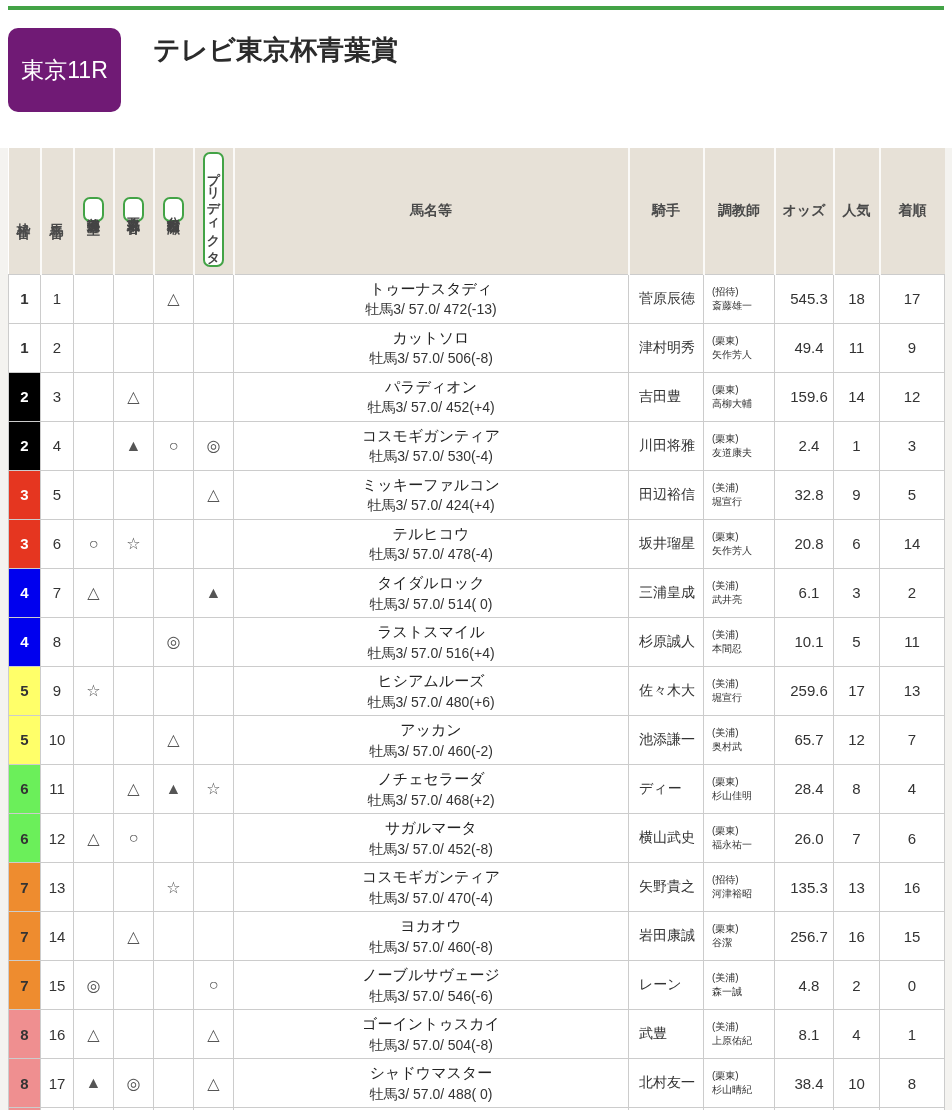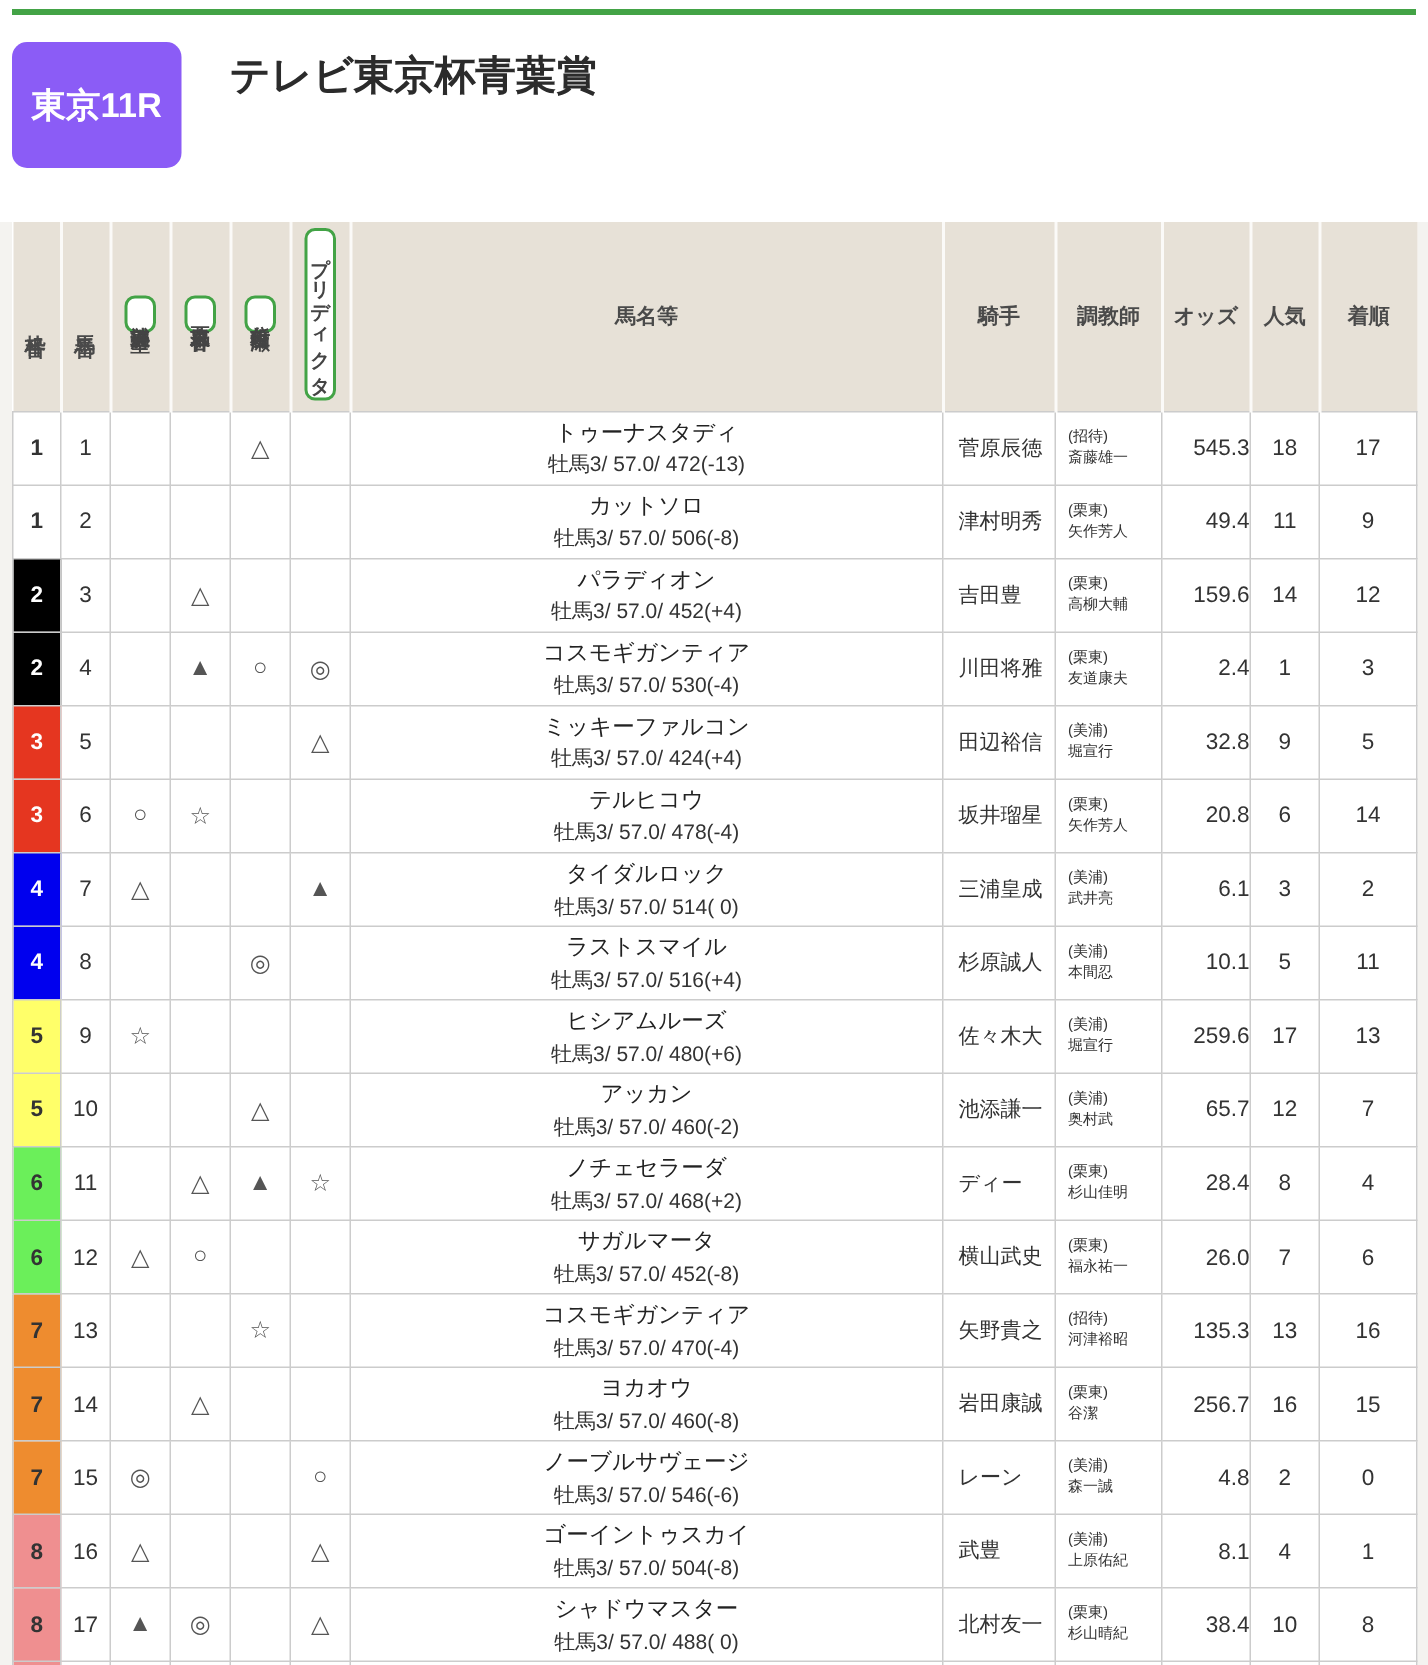--- a/index.html
+++ b/index.html
@@ -7,22 +7,22 @@
   body {
     width:952px; height:1110px; position:relative; overflow:hidden;
     background:#ffffff;
     font-family:"Liberation Sans","DejaVu Sans",sans-serif;
     color:#333;
   }
   .top-rule { position:absolute; top:6px; left:8px; width:936px; height:4px; background:#43a346; }
 
   .race-header { position:absolute; top:28px; left:8px; display:flex; align-items:flex-start; }
   .race-badge {
-    width:113px; height:84px; background:#8b5cf6; border-radius:10px;
-    color:#fff; font-weight:bold; font-size:23px;
+    width:113px; height:84px; background:#701a75; border-radius:10px;
+    color:#fff; font-weight:normal; font-size:23px;
     display:flex; align-items:center; justify-content:center; flex:0 0 auto;
   }
   .race-info { margin-left:32px; padding-top:4px; }
   .race-title { margin:4px 0 12px 0; font-size:27px; font-weight:bold; color:#2b2b2b; line-height:1.1; }
   .race-conditions { margin:0; font-size:16px; color:#222; }
 
   .table-backdrop { position:absolute; top:148px; left:0; width:952px; height:962px; background:#f4f3f0; }
 
   table.race-table {
     position:absolute; top:148px; left:8px; width:936px;
@@ -50,21 +50,21 @@
     border:1px solid #cccccc; height:45px; padding:0;
     font-size:15px; color:#333; text-align:center; vertical-align:middle;
     background:#fff;
   }
   td.waku-cell { font-weight:bold; font-size:15px; }
   td.horse-cell { text-align:center; padding:3px 12px; line-height:1.45; }
   .horse-name { font-size:15px; color:#222; }
   .horse-detail { font-size:14px; color:#333; }
   td.jockey-cell { text-align:left; padding-left:10px; font-size:14px; }
   td.trainer-cell { text-align:left; padding-left:8px; font-size:10px; line-height:1.4; }
-  td.odds-cell { text-align:right; padding-left:10px; }
+  td.odds-cell { text-align:center; padding-left:10px; }
   td.mark-cell { font-size:16px; color:#555; }
 </style>
 </head>
 <body>
 
 <div class="top-rule"></div>
 
 <div class="race-header">
   <div class="race-badge">東京11R</div>
   <div class="race-info">

